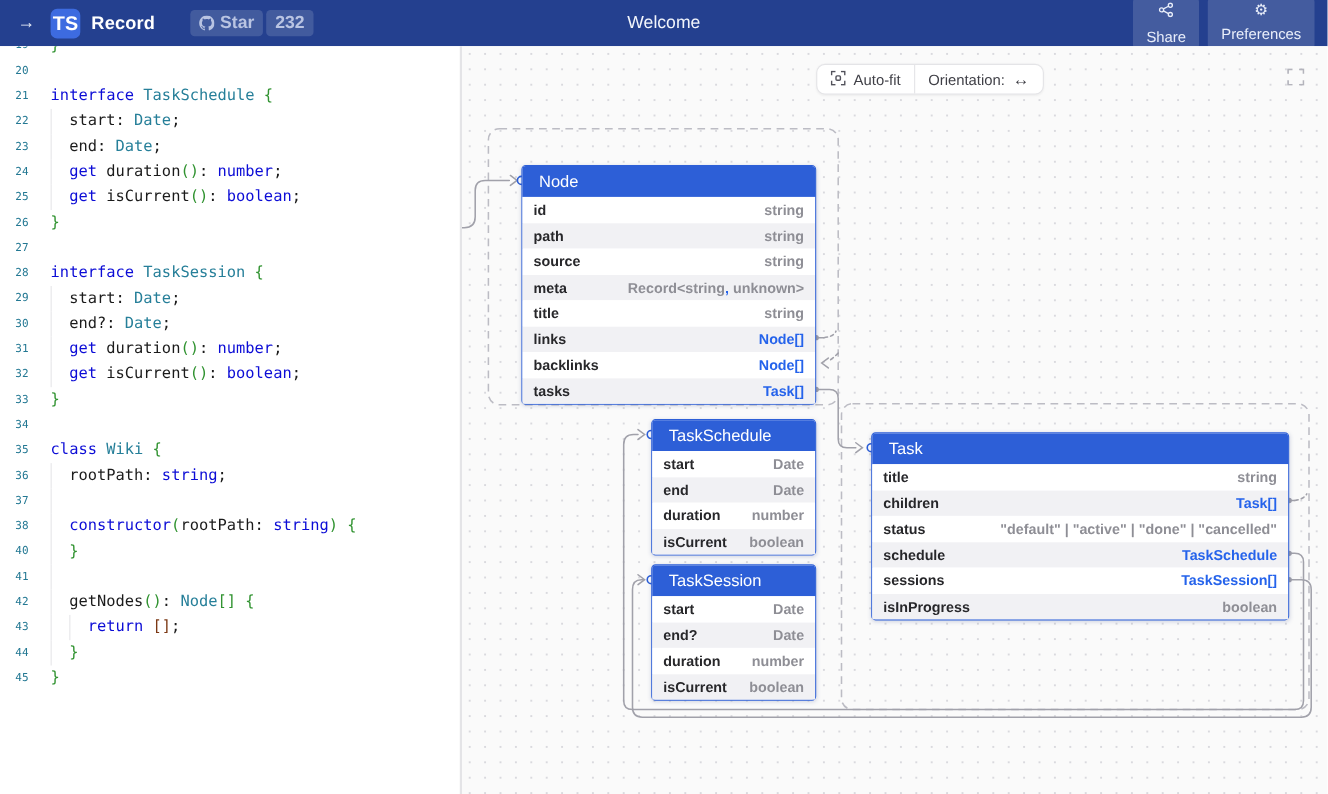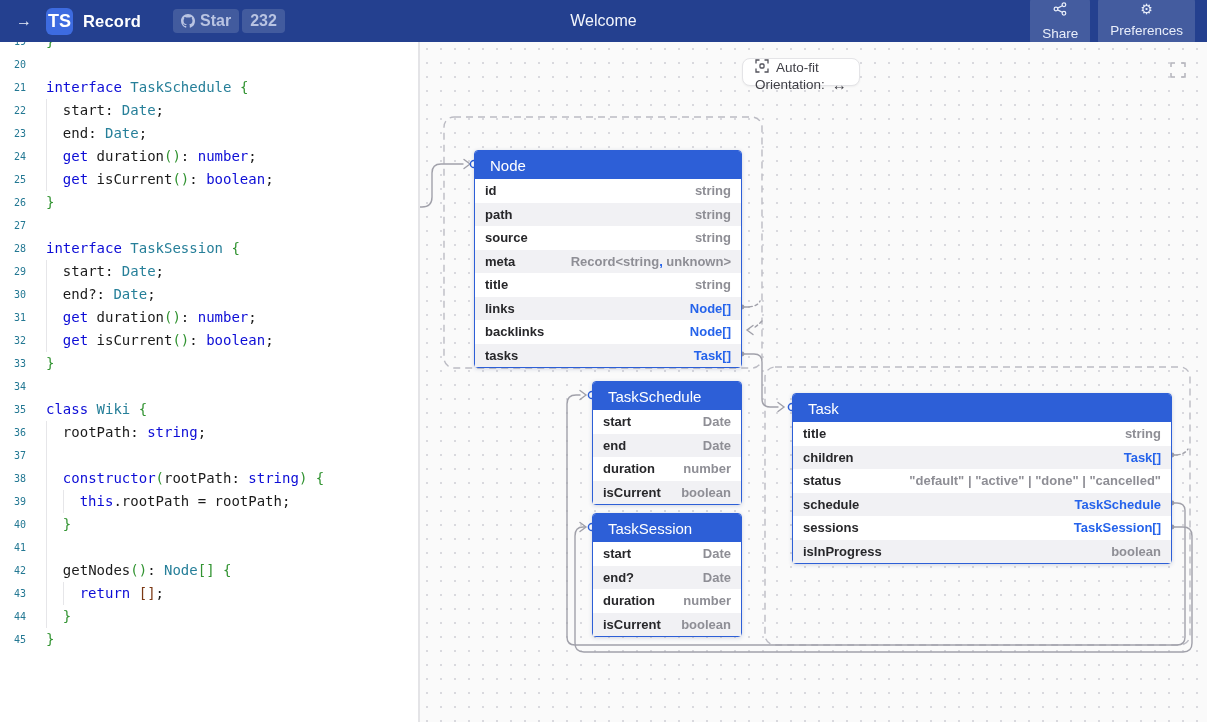--- a/index.html
+++ b/index.html
@@ -40,21 +40,21 @@
   .entity { position:absolute; background:#fff; border:1px solid #2d5fd7; border-radius:4px; box-shadow:0 1px 4px rgba(30,50,120,.18); cursor:grab; }
   .ehead { height:28px; background:#2d5fd7; color:#fff; font-size:15px; display:flex; align-items:center; padding-left:15px; border-radius:3px 3px 0 0; }
   .erow { height:23.5px; display:flex; align-items:center; justify-content:space-between; padding:0 10px; font-size:13px;font-weight:bold; }
   .erow:nth-child(odd) { background:#f1f1f4; }   
   .erow:nth-child(even) { background:#fff; }
   .fname { color:#27272a; }
   .ftype { color:#8e8e95; white-space:pre; }
   .ty-g { color:#8e8e95; } .ty-b { color:#2563eb; }
 
   
-  .toolbar { position:absolute; left:322px; top:16px; height:28px; display:flex; align-items:stretch; background:#fff; border:1px solid #e4e4e7; border-radius:8px; box-shadow:0 1px 2px rgba(0,0,0,.05); color:#3f3f46;flex-direction:column; }
+  .toolbar { position:absolute; left:322px; top:16px; height:28px; display:flex; align-items:stretch; background:#fff; border:1px solid #e4e4e7; border-radius:8px; box-shadow:0 1px 2px rgba(0,0,0,.05); color:#3f3f46; }
   .tb-btn { display:flex; align-items:center; gap:7px; background:none; border:none; font-family:inherit; font-size:13.5px; color:#3f3f46; padding:0 12px; cursor:pointer; }
   .tb-div { width:1px; background:#e4e4e7; }
   .osym { font-size:15px; }
 
   .fs-btn { position:absolute; left:748px; top:18px; background:none; border:none; cursor:pointer; padding:2px; }
 </style>
 </head>
 <body>
 
 <div class="navbar">
@@ -108,21 +108,20 @@
         <div class="cl"><span class="ln">29</span><span class="lc"><span class="gd"></span><span class="c-p">start: </span><span class="c-t">Date</span><span class="c-p">;</span></span></div>
         <div class="cl"><span class="ln">30</span><span class="lc"><span class="gd"></span><span class="c-p">end?: </span><span class="c-t">Date</span><span class="c-p">;</span></span></div>
         <div class="cl"><span class="ln">31</span><span class="lc"><span class="gd"></span><span class="c-k">get</span><span class="c-p"> duration</span><span class="c-g">()</span><span class="c-p">: </span><span class="c-k">number</span><span class="c-p">;</span></span></div>
         <div class="cl"><span class="ln">32</span><span class="lc"><span class="gd"></span><span class="c-k">get</span><span class="c-p"> isCurrent</span><span class="c-g">()</span><span class="c-p">: </span><span class="c-k">boolean</span><span class="c-p">;</span></span></div>
         <div class="cl"><span class="ln">33</span><span class="lc"><span class="c-g">}</span></span></div>
         <div class="cl"><span class="ln">34</span><span class="lc"></span></div>
         <div class="cl"><span class="ln">35</span><span class="lc"><span class="c-k">class </span><span class="c-t">Wiki </span><span class="c-g">{</span></span></div>
         <div class="cl"><span class="ln">36</span><span class="lc"><span class="gd"></span><span class="c-p">rootPath: </span><span class="c-k">string</span><span class="c-p">;</span></span></div>
         <div class="cl"><span class="ln">37</span><span class="lc"><span class="gd"></span></span></div>
         <div class="cl"><span class="ln">38</span><span class="lc"><span class="gd"></span><span class="c-k">constructor</span><span class="c-g">(</span><span class="c-p">rootPath: </span><span class="c-k">string</span><span class="c-g">)</span><span class="c-p"> </span><span class="c-g">{</span></span></div>
-        <div class="cl"><span class="ln">39</span><span class="lc"><span class="gd"></span><span class="gd"></span><span class="c-k">this</span><span class="c-p">.rootPath = rootPath;</span></span></div>
         <div class="cl"><span class="ln">40</span><span class="lc"><span class="gd"></span><span class="c-g">}</span></span></div>
         <div class="cl"><span class="ln">41</span><span class="lc"><span class="gd"></span></span></div>
         <div class="cl"><span class="ln">42</span><span class="lc"><span class="gd"></span><span class="c-p">getNodes</span><span class="c-g">()</span><span class="c-p">: </span><span class="c-t">Node</span><span class="c-g">[]</span><span class="c-p"> </span><span class="c-g">{</span></span></div>
         <div class="cl"><span class="ln">43</span><span class="lc"><span class="gd"></span><span class="gd"></span><span class="c-k">return</span><span class="c-p"> </span><span class="c-o">[]</span><span class="c-p">;</span></span></div>
         <div class="cl"><span class="ln">44</span><span class="lc"><span class="gd"></span><span class="c-g">}</span></span></div>
         <div class="cl"><span class="ln">45</span><span class="lc"><span class="c-g">}</span></span></div>
       </div>
   </div>
 
   <div class="canvas">

